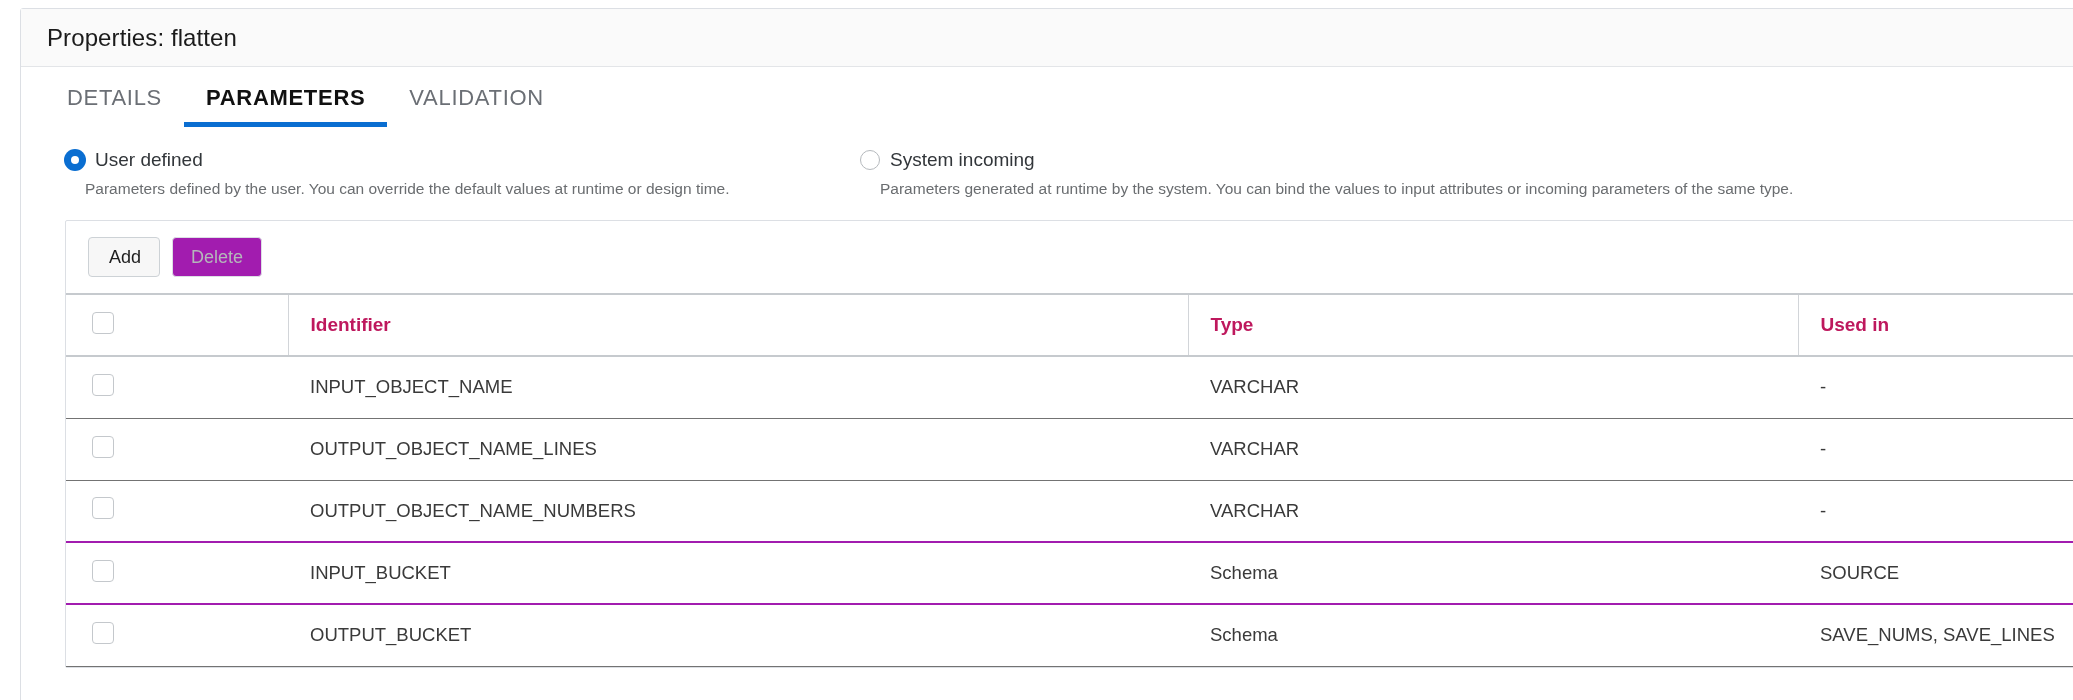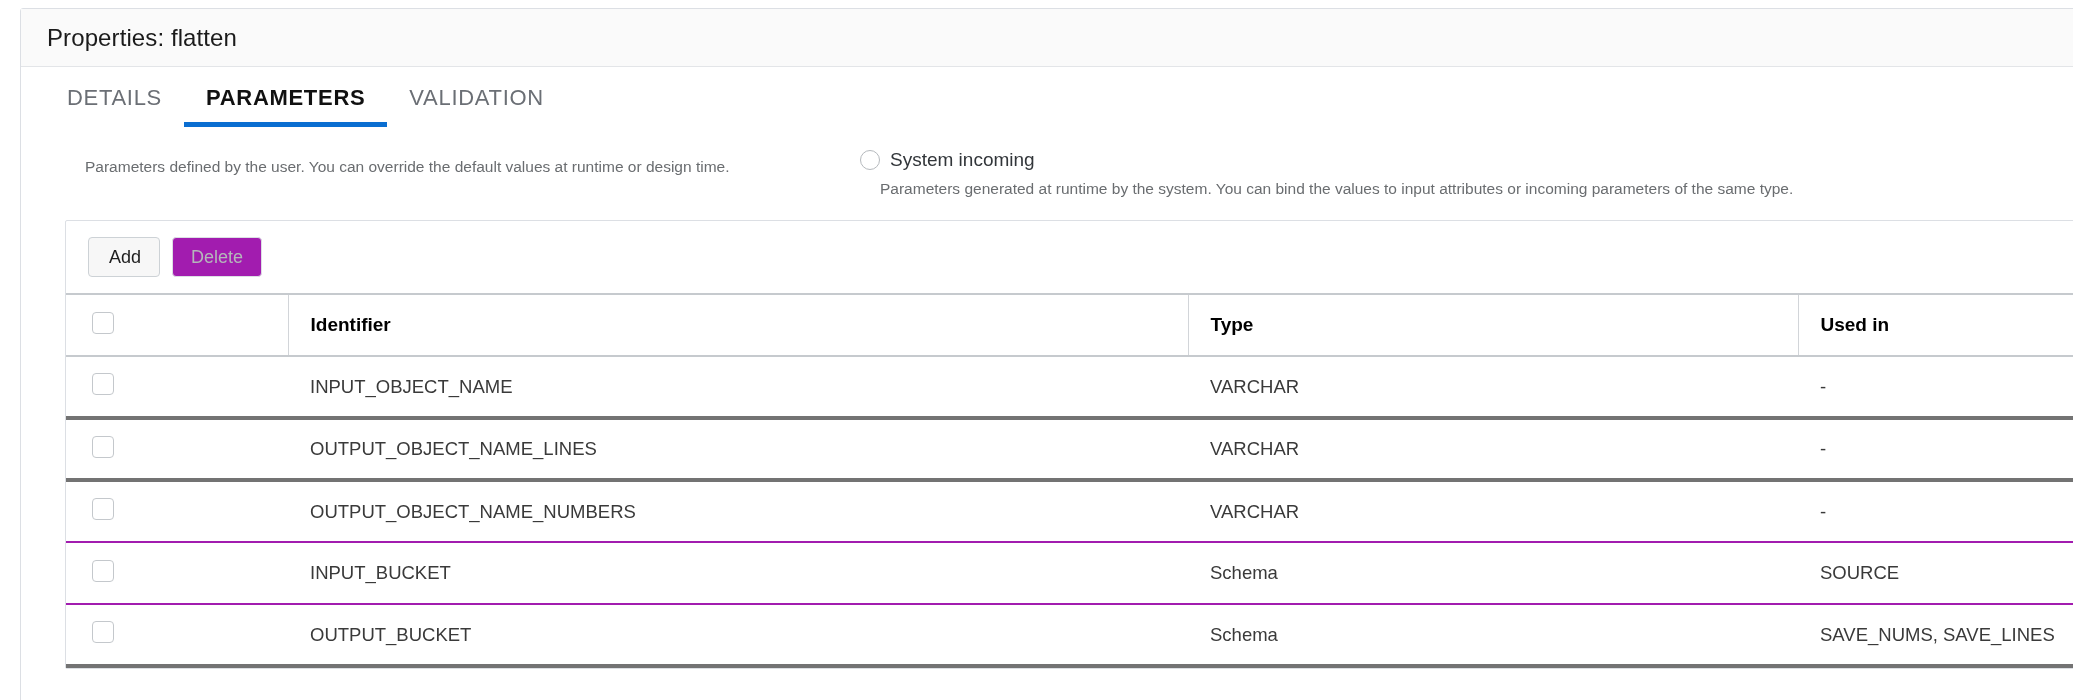--- a/index.html
+++ b/index.html
@@ -152,37 +152,37 @@
   }
   table.grid col.c-check { width: 222px; }
   table.grid col.c-ident { width: 900px; }
   table.grid col.c-type  { width: 610px; }
   table.grid col.c-used  { width: 860px; }
 
   table.grid thead th {
     text-align: left;
     font-size: 19px;
     font-weight: bold;
-    color: #000000;
+    color: #be185d;
     height: 62px;
     padding: 0 0 0 22px;
     border-top: 2px solid #c6cace;
     border-bottom: 2px solid #c6cace;
     background: #ffffff;
     vertical-align: middle;
   }
   table.grid thead th.sep { border-left: 1px solid #d2d5d9; }
   table.grid thead th.chk { padding-left: 26px; }
 
   table.grid tbody td {
     font-size: 18.5px;
     color: #3a3a3a;
     height: 62px;
     padding: 0 0 0 22px;
-    border-bottom: 4px solid #737373;
+    border-bottom: 1px solid #737373;
     vertical-align: middle;
     white-space: nowrap;
   }
   table.grid tbody td.chk { padding-left: 26px; }
   table.grid tbody tr.strong-sep td { border-bottom: 2px solid #a21caf; }
 
   .cbox {
     width: 22px; height: 22px;
     border: 1px solid #c4c8cc;
     border-radius: 4px;
@@ -210,20 +210,24 @@
       <span class="underline"></span>
     </div>
     <div class="tab">
       <span>VALIDATION</span>
       
     </div>
   </div>
 
   <div class="radio-row">
     <div class="radio-group first">
+      <div class="radio-line">
+        <span class="radio-circle checked"></span>
+        <span class="radio-label">User defined</span>
+      </div>
       <div class="radio-desc">Parameters defined by the user. You can override the default values at runtime or design time.</div>
     </div>
 
     <div class="radio-group">
       <div class="radio-line">
         <span class="radio-circle"></span>
         <span class="radio-label">System incoming</span>
       </div>
       <div class="radio-desc">Parameters generated at runtime by the system. You can bind the values to input attributes or incoming parameters of the same type.</div>
     </div>

